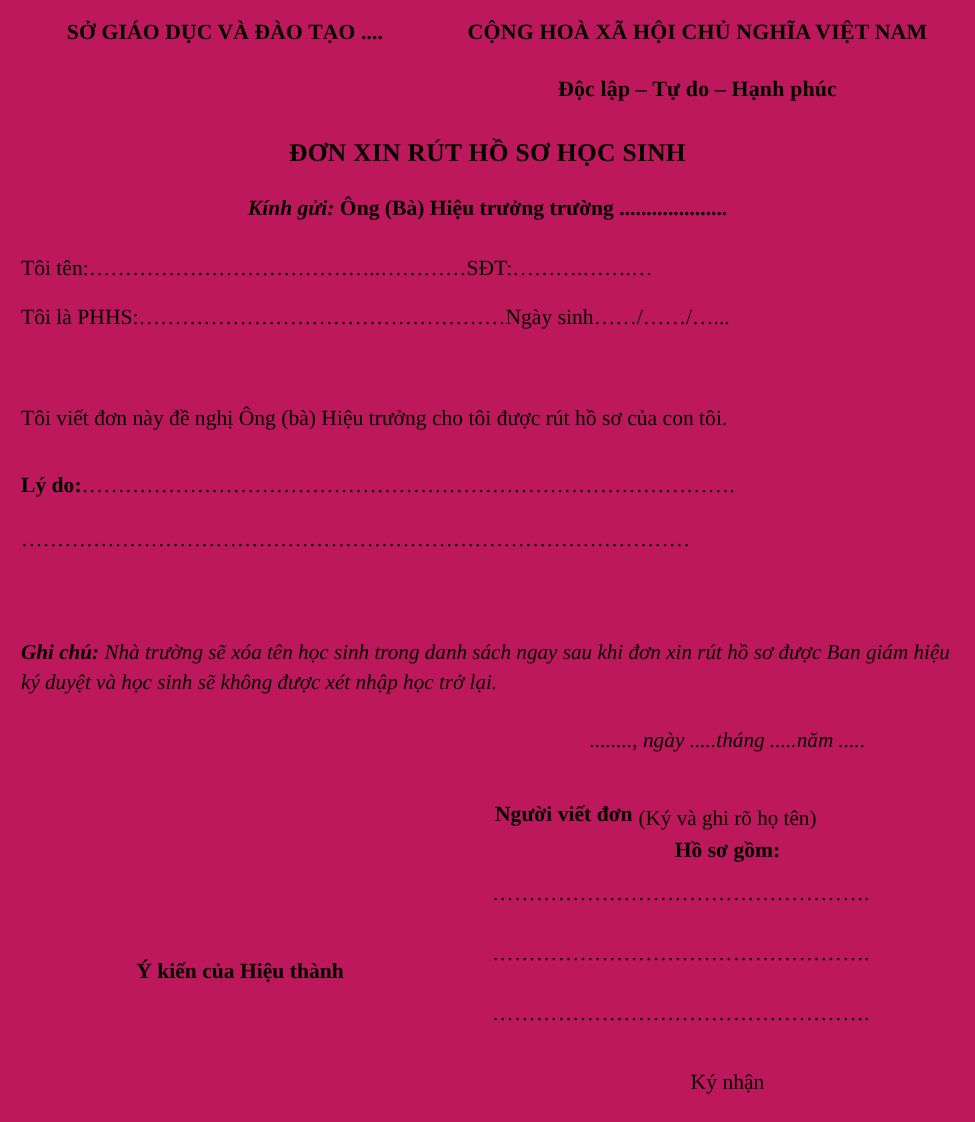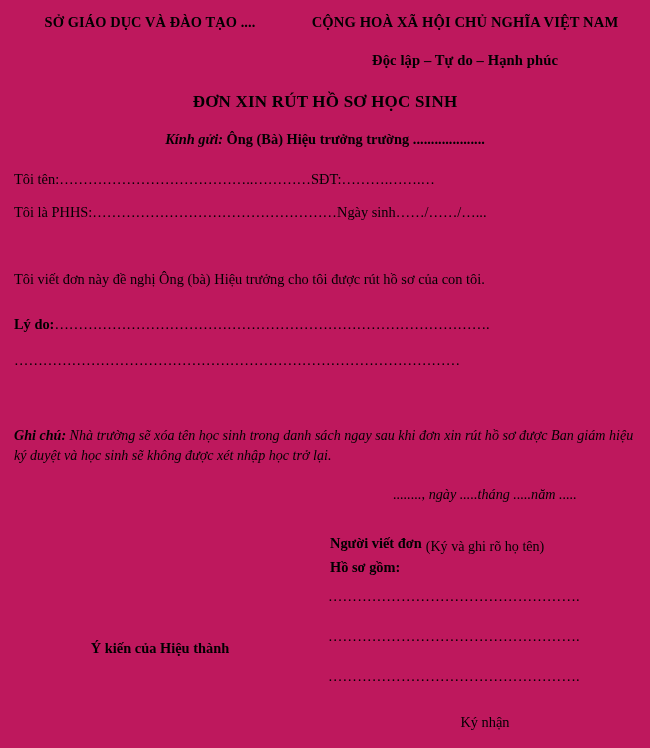--- a/index.html
+++ b/index.html
@@ -117,21 +117,21 @@
     top: 538px;
     left: 330px;
     width: 310px;
     text-align: center;
     font-size: 14.1px;
   }
   .docs-label {
     top: 559px;
     left: 330px;
     width: 310px;
-    text-align: left;
+    text-align: center;
     font-weight: bold;
     font-size: 14.4px;
   }
   .principal {
     top: 640px;
     left: 40px;
     width: 240px;
     text-align: center;
     font-weight: bold;
     font-size: 14.4px;

